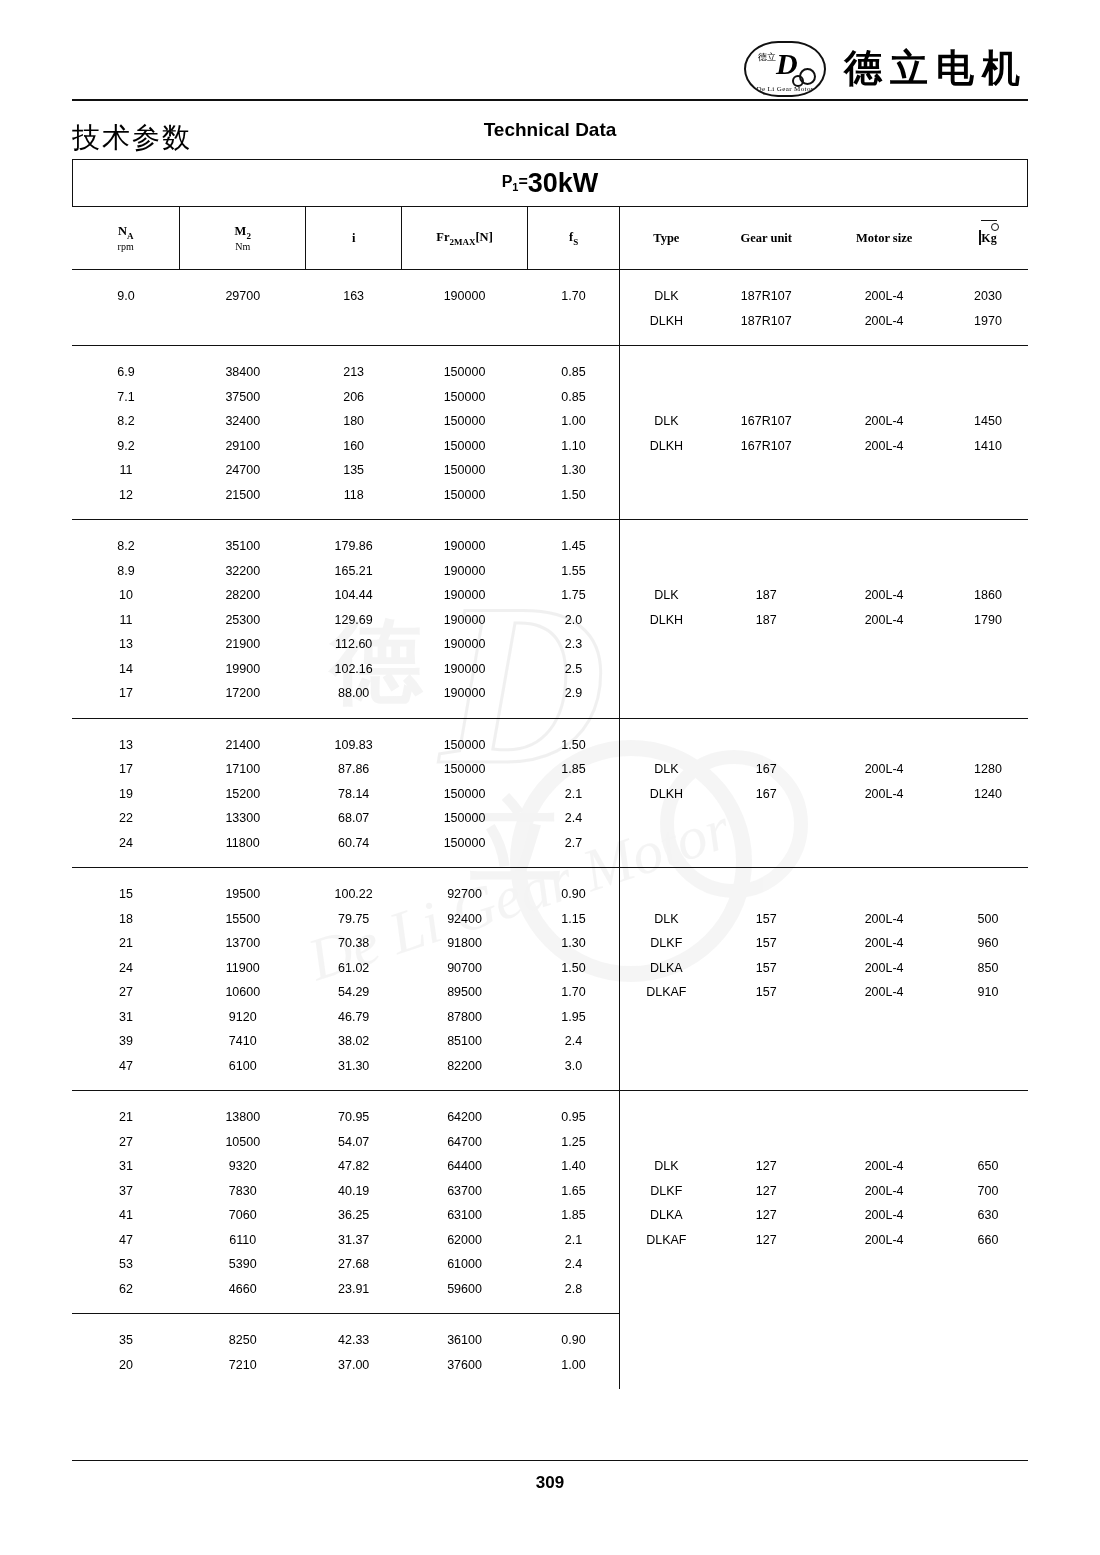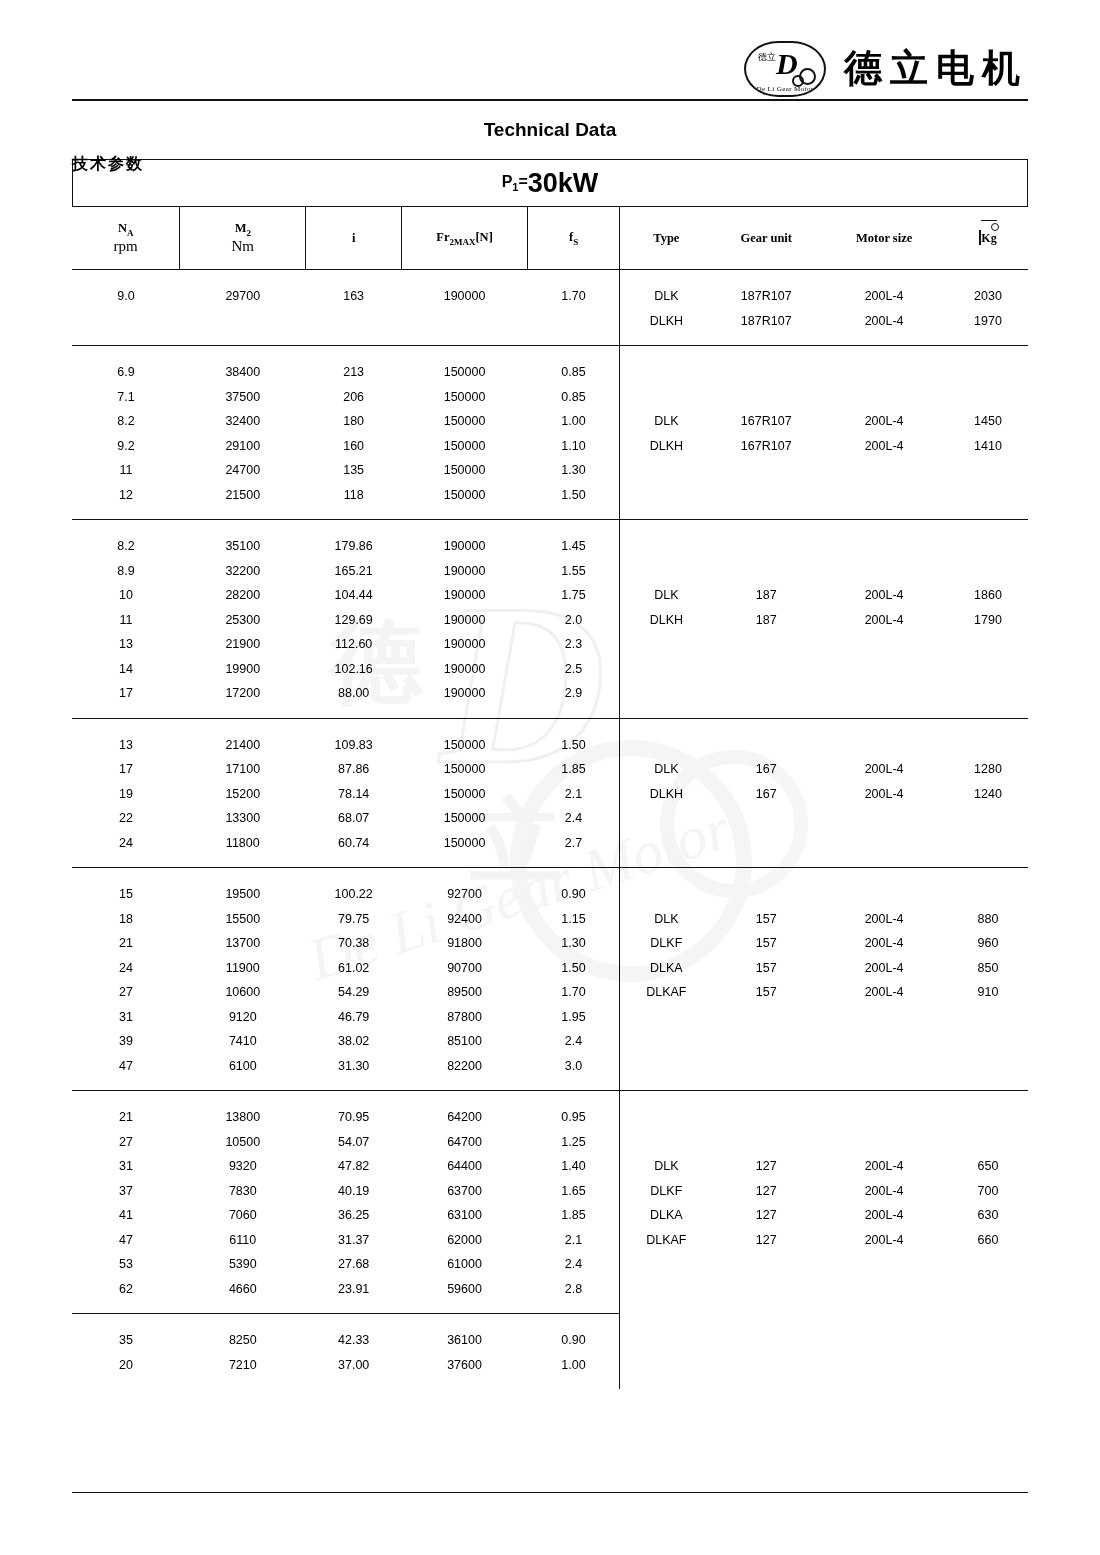--- a/index.html
+++ b/index.html
@@ -109,24 +109,23 @@
   
   .title-row {
     display: flex;
     align-items: baseline;
     margin-top: 18px;
     position: relative;
     height: 30px;
   }
   .title-cn {
     font-family: "Liberation Serif", serif;
-    font-size: 16px;
-    font-weight: bold;
+    font-size: 28px;
+    font-weight: normal;
     letter-spacing: 2px;
-    margin-top: 35px;
   }
   .title-en {
     position: absolute;
     left: 0; right: 0;
     text-align: center;
     font-size: 19px;
     font-weight: bold;
   }
 
   
@@ -167,21 +166,21 @@
   }
   thead th {
     height: 62px;
     border-bottom: 1.5px solid #111;
     font-weight: bold;
     font-size: 14px;
     font-family: Liberation Serif, serif;
   }
   thead th .sub {
     display: block;
-    font-size: 15px;
+    font-size: 10px;
     font-weight: normal;
   }
   thead th sub { font-size: 9px; }
   thead .vline { border-left: 1px solid #111; }
 
   .kg-head {
     display: inline-block;
   }
   .kg-head .box {
     width: 30px;
@@ -660,21 +659,21 @@
         </tr>
         <tr>
           <td class="c-na">18</td>
           <td class="c-m2">15500</td>
           <td class="c-i">79.75</td>
           <td class="c-fr">92400</td>
           <td class="c-fs">1.15</td>
           <td class="c-type vsep">DLK</td>
           <td class="c-gear">157</td>
           <td class="c-motor">200L-4</td>
-          <td class="c-kg">880</td>
+          <td class="c-kg">500</td>
         </tr>
         <tr>
           <td class="c-na">21</td>
           <td class="c-m2">13700</td>
           <td class="c-i">70.38</td>
           <td class="c-fr">91800</td>
           <td class="c-fs">1.30</td>
           <td class="c-type vsep">DLKF</td>
           <td class="c-gear">157</td>
           <td class="c-motor">200L-4</td>
@@ -865,14 +864,15 @@
           <td class="c-type vsep"></td>
           <td class="c-gear"></td>
           <td class="c-motor"></td>
           <td class="c-kg"></td>
         </tr>
       </tbody>
   </table>
 
   <div class="footer">
     <div class="footer-rule"></div>
+    <div class="page-num">309</div>
   </div>
 </div>
 
 </body></html>

